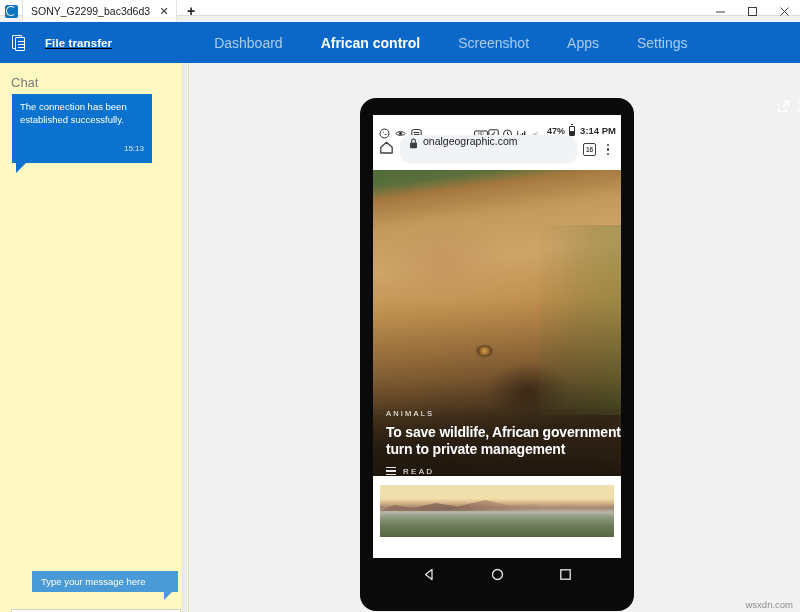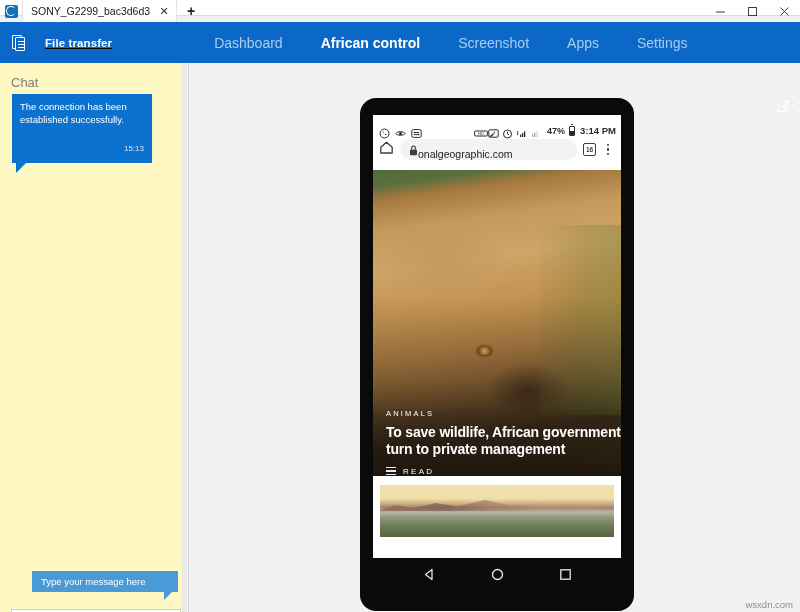--- a/index.html
+++ b/index.html
@@ -259,24 +259,25 @@
     width: 2.2px; height: 1.6px; background: #2b2b2b;
   }
   
   .omnibox {
     height: 31px; background: #ffffff;
     display: flex; align-items: center;
     padding: 0 7px 0 6px; gap: 6px;
   }
   .url-pill {
     flex: 1;
-    height: 21px;
+    height: 29px;
     background: #f1f3f4;
     border-radius: 11px;
-    display: flex; align-items: flex-end;
+    display: flex; align-items: flex-start;
+    gap: 5px;
     padding: 0 9px;
     cursor: text;
     overflow: hidden;
   }
   .url-text {
     font-size: 10.5px; color: #202124;
     white-space: nowrap; overflow: hidden;
   }
   .tabcount {
     width: 13px; height: 13px;

